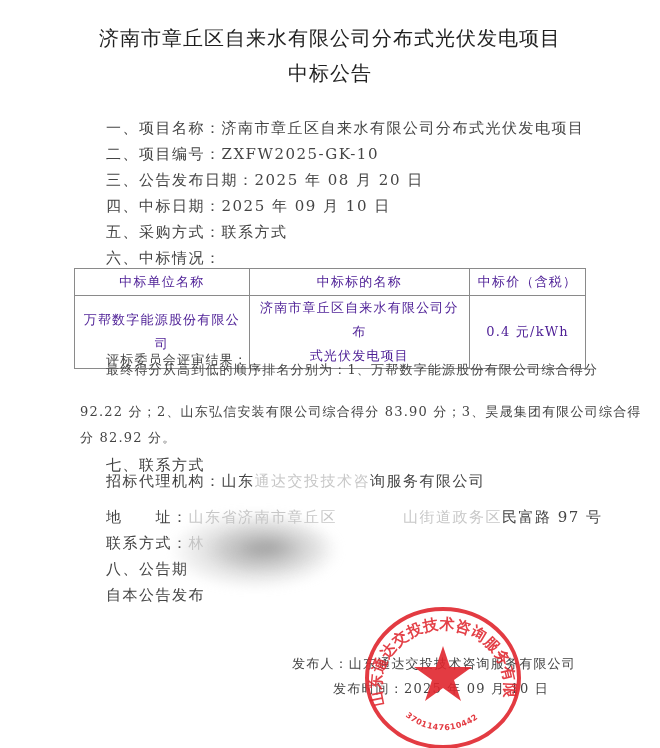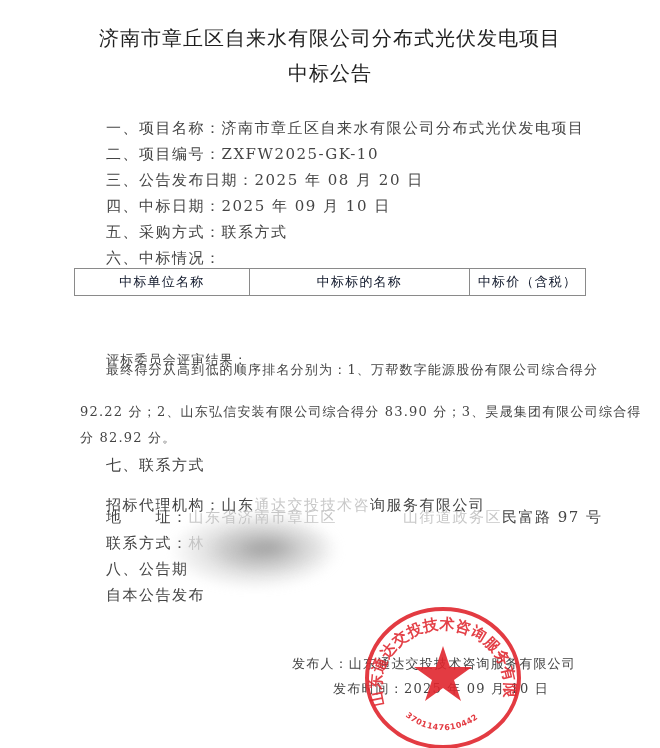--- a/index.html
+++ b/index.html
@@ -15,21 +15,21 @@
   }
   .t1 { top: 25px; }
   .t2 { top: 60px; }
   .line {
     position: absolute; left: 106px; font-size: 15px; letter-spacing: 1.5px;
     color: #444; white-space: nowrap;
   }
   .para { position: absolute; font-size: 13px; letter-spacing: 1.2px; color: #444; white-space: nowrap; text-align: right; }
   table.award {
     position: absolute; left: 74px; top: 268px; width: 512px;
-    border-collapse: collapse; font-size: 13px; color: #0f172a;
+    border-collapse: collapse; font-size: 13px; color: #4c1d95;
     letter-spacing: 1.2px;
   }
   table.award td, table.award th {
     border: 1.4px solid #8a8a8a; text-align: center; font-weight: normal;
     padding: 0 4px;
   }
   table.award th { height: 26px; }
   table.award td { height: 52px; line-height: 24px; }
   .blur {
     position: absolute; border-radius: 50%;
@@ -61,30 +61,38 @@
         <col style="width:175px">
         <col style="width:221px">
         <col style="width:116px">
       </colgroup>
     <tbody>
         <tr>
       <th>中标单位名称</th>
       <th>中标标的名称</th>
       <th>中标价（含税）</th>
     </tr>
+    <tr>
+      <td>万帮数字能源股份有限公司</td>
+      <td>
+        <div>济南市章丘区自来水有限公司分布</div>
+        <div>式光伏发电项目</div>
+      </td>
+      <td>0.4 元/kWh</td>
+    </tr>
   </tbody>
     </table>
 
   <div class="para" style="left:106px; top:351px">评标委员会评审结果：</div>
   <div class="para" style="left:106px; top:361px">最终得分从高到低的顺序排名分别为：1、万帮数字能源股份有限公司综合得分</div>
   <div class="para" style="left:80px; top:403px">92.22 分；2、山东弘信安装有限公司综合得分 83.90 分；3、昊晟集团有限公司综合得</div>
   <div class="para" style="left:80px; top:429px">分 82.92 分。</div>
 
   <div class="line" style="top:456px">七、联系方式</div>
-  <div class="line" style="top:496px">
+  <div class="line" style="top:472px">
     <span>招标代理机构：</span><span>山东</span><span class="faint">通达交投技术咨</span><span>询服务有限公司</span>
   </div>
   <div class="line" style="top:508px">
     <span>地　　址：</span><span class="faint">山东省济南市章丘区　　　　山街道政务区</span><span>民富路 97 号</span>
   </div>
   <div class="line" style="top:534px">
     <span>联系方式：</span><span class="faint">林</span>
   </div>
   <div class="line" style="top:560px">八、公告期</div>
   <div class="line" style="top:586px">自本公告发布</div>

